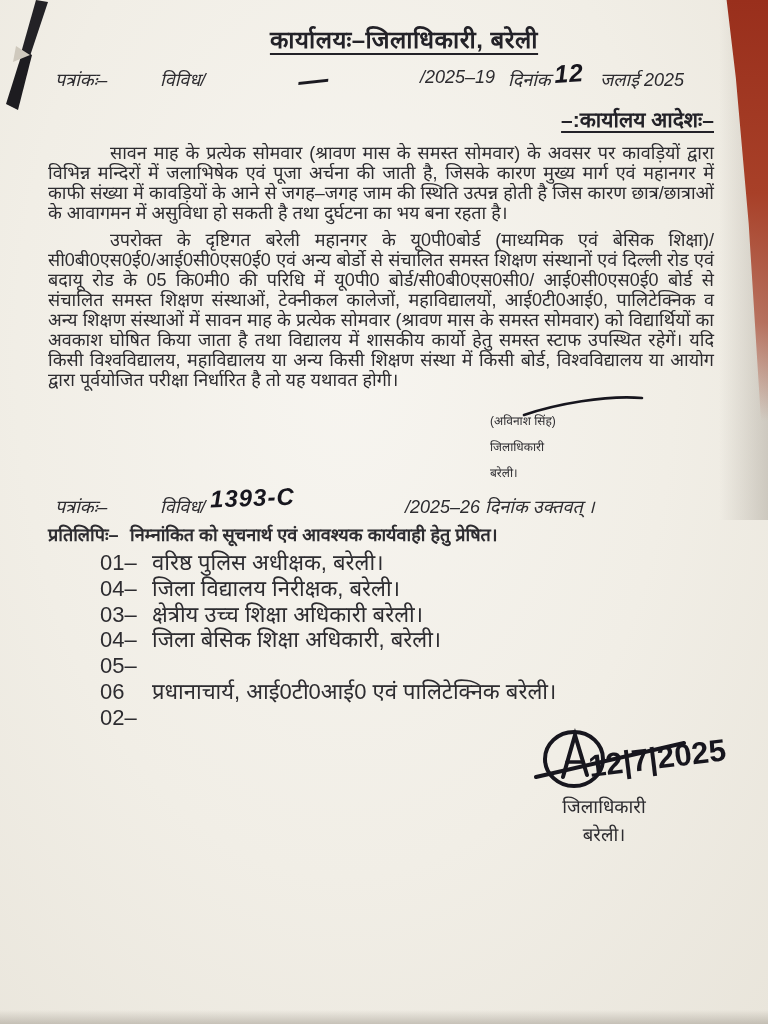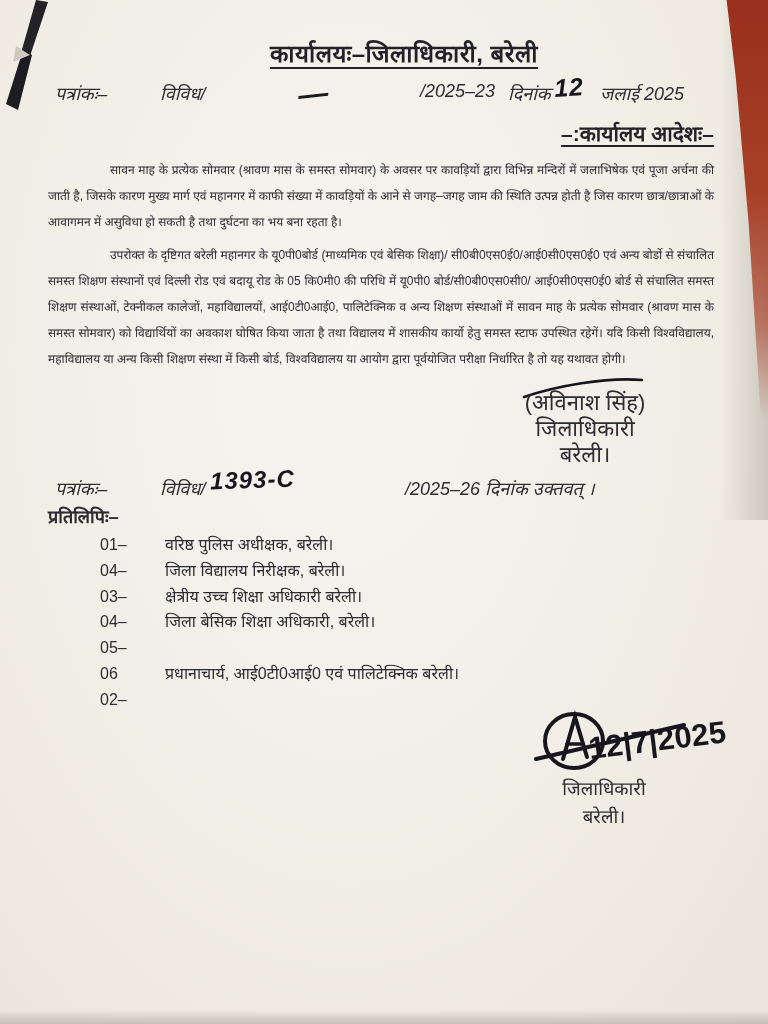--- a/index.html
+++ b/index.html
@@ -24,21 +24,21 @@
     position:absolute;top:0;right:0;width:46px;height:430px;
     background:linear-gradient(to bottom,#992f1c 0%,#a84028 45%,rgba(168,64,40,.65) 75%,rgba(168,64,40,0) 98%);
     clip-path:polygon(10% 0%,100% 0%,100% 100%,86% 100%,58% 52%,30% 18%);
   }
   .edge-shadow{
     position:absolute;top:0;right:0;width:70px;height:520px;
     background:linear-gradient(to left, rgba(120,112,100,.28), rgba(120,112,100,0) 70%);
     pointer-events:none;
   }
   .pin{position:absolute;top:0;left:0;}
-  .content{position:absolute;top:0;left:0;right:0;bottom:0;padding:36px 54px 0 48px;}
+  .content{position:absolute;top:0;left:0;right:0;bottom:0;padding:22px 54px 0 48px;}
 
   .title{
     text-align:center;padding-left:46px;
     font-size:24px;font-weight:700;color:#232228;
     text-decoration:underline;text-decoration-thickness:2px;text-underline-offset:5px;
     letter-spacing:.5px;
   }
   .refline{position:relative;height:36px;margin-top:6px;font-size:18px;font-style:italic;}
   .refline span{position:absolute;top:6px;white-space:nowrap;}
   .hw{
@@ -48,35 +48,35 @@
   .hw-dash{top:2px !important;font-size:30px;font-weight:700;color:#1a1920;transform:rotate(-6deg);}
   .hw-day{top:-2px !important;font-size:25px;}
   .hw-num{top:-4px !important;font-size:24px;transform:rotate(-2deg);}
 
   .order-heading{
     text-align:right;padding-left:14px;margin-top:8px;
     font-size:21px;font-weight:700;color:#232228;
     text-decoration:underline;text-decoration-thickness:2px;text-underline-offset:4px;
   }
   .para{
-    margin-top:10px;font-size:12px;line-height:26px;
+    margin-top:10px;font-size:18px;line-height:20px;
     text-align:justify;text-indent:62px;color:#2d2c30;
   }
   .para.second{margin-top:7px;}
 
-  .sign-top{width:190px;margin:2px 34px 0 auto;text-align:center;font-size:22px;line-height:26px;}
+  .sign-top{width:190px;margin:2px 34px 0 auto;font-size:12px;line-height:26px;}
   .sign-top .stroke{display:block;margin:0 auto -10px auto;}
 
   .copyline{position:relative;height:28px;margin-top:2px;font-size:18px;font-weight:bold;}
   .copyline span{position:absolute;top:2px;white-space:nowrap;}
 
   .recipients{margin-top:2px;}
-  .recip-row{display:flex;align-items:flex-start;font-size:16px;line-height:25.8px;}
+  .recip-row{display:flex;align-items:flex-start;font-size:22px;line-height:25.8px;}
   .recip-num{flex:none;width:52px;margin-left:52px;}
-  .recip-text{flex:1;text-align:justify;margin-left:13px;}
+  .recip-text{flex:1;text-align:justify;}
 
   .sign-bottom{position:relative;height:140px;}
   .sign-bottom .scribble{position:absolute;left:486px;top:-16px;}
   .sign-bottom .sig-text{
     position:absolute;left:468px;top:62px;width:176px;text-align:center;
     font-size:18.5px;line-height:28px;
   }
 </style>
 </head>
 <body>
@@ -93,21 +93,21 @@
   </svg>
 
   <div class="content">
 
     <div class="title">कार्यालयः–जिलाधिकारी, बरेली</div>
 
     <div class="refline">
       <span style="left:7px">पत्रांकः–</span>
       <span style="left:112px">विविध/</span>
       <span style="left:250px" class="hw hw-dash">—</span>
-      <span style="left:372px">/2025–23</span>
+      <span style="left:372px">/2025–19</span>
       <span style="left:460px">दिनांक</span>
       <span style="left:506px" class="hw hw-day">12</span>
       <span style="left:552px">जलाई 2025</span>
     </div>
 
     <div class="order-heading">–:कार्यालय आदेशः–</div>
 
     <div class="para">सावन माह के प्रत्येक सोमवार (श्रावण मास के समस्त सोमवार) के अवसर पर कावड़ियों द्वारा विभिन्न मन्दिरों में जलाभिषेक एवं पूजा अर्चना की जाती है, जिसके कारण मुख्य मार्ग एवं महानगर में काफी संख्या में कावड़ियों के आने से जगह–जगह जाम की स्थिति उत्पन्न होती है जिस कारण छात्र/छात्राओं के आवागमन में असुविधा हो सकती है तथा दुर्घटना का भय बना रहता है।</div>
     <div class="para second">उपरोक्त के दृष्टिगत बरेली महानगर के यू0पी0बोर्ड (माध्यमिक एवं बेसिक शिक्षा)/ सी0बी0एस0ई0/आई0सी0एस0ई0 एवं अन्य बोर्डो से संचालित समस्त शिक्षण संस्थानों एवं दिल्ली रोड एवं बदायू रोड के 05 कि0मी0 की परिधि में यू0पी0 बोर्ड/सी0बी0एस0सी0/ आई0सी0एस0ई0 बोर्ड से संचालित समस्त शिक्षण संस्थाओं, टेक्नीकल कालेजों, महाविद्यालयों, आई0टी0आई0, पालिटेक्निक व अन्य शिक्षण संस्थाओं में सावन माह के प्रत्येक सोमवार (श्रावण मास के समस्त सोमवार) को विद्यार्थियों का अवकाश घोषित किया जाता है तथा विद्यालय में शासकीय कार्यो हेतु समस्त स्टाफ उपस्थित रहेगें। यदि किसी विश्वविद्यालय, महाविद्यालय या अन्य किसी शिक्षण संस्था में किसी बोर्ड, विश्वविद्यालय या आयोग द्वारा पूर्वयोजित परीक्षा निर्धारित है तो यह यथावत होगी।</div>
 
@@ -122,20 +122,21 @@
 
     <div class="refline" style="height:30px;margin-top:2px;">
       <span style="left:7px">पत्रांकः–</span>
       <span style="left:112px">विविध/</span>
       <span style="left:162px" class="hw hw-num">1393-C</span>
       <span style="left:357px">/2025–26 दिनांक उक्तवत् ।</span>
     </div>
 
     <div class="copyline">
       <span style="left:0">प्रतिलिपिः–</span>
+      <span style="left:82px">निम्नांकित को सूचनार्थ एवं आवश्यक कार्यवाही हेतु प्रेषित।</span>
     </div>
 
     <div class="recipients">
       <div class="recip-row">
         <span class="recip-num">01–</span>
         <span class="recip-text">वरिष्ठ पुलिस अधीक्षक, बरेली।</span>
       </div>
       <div class="recip-row">
         <span class="recip-num">04–</span>
         <span class="recip-text">जिला विद्यालय निरीक्षक, बरेली।</span>

